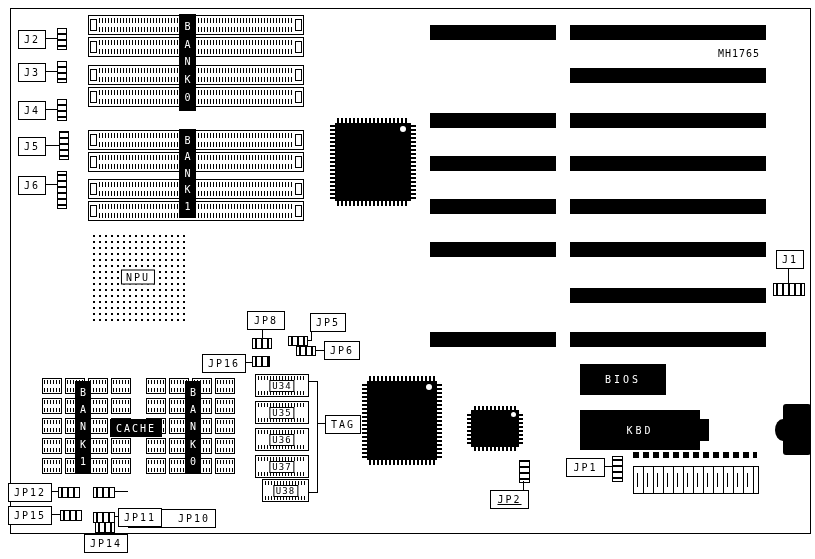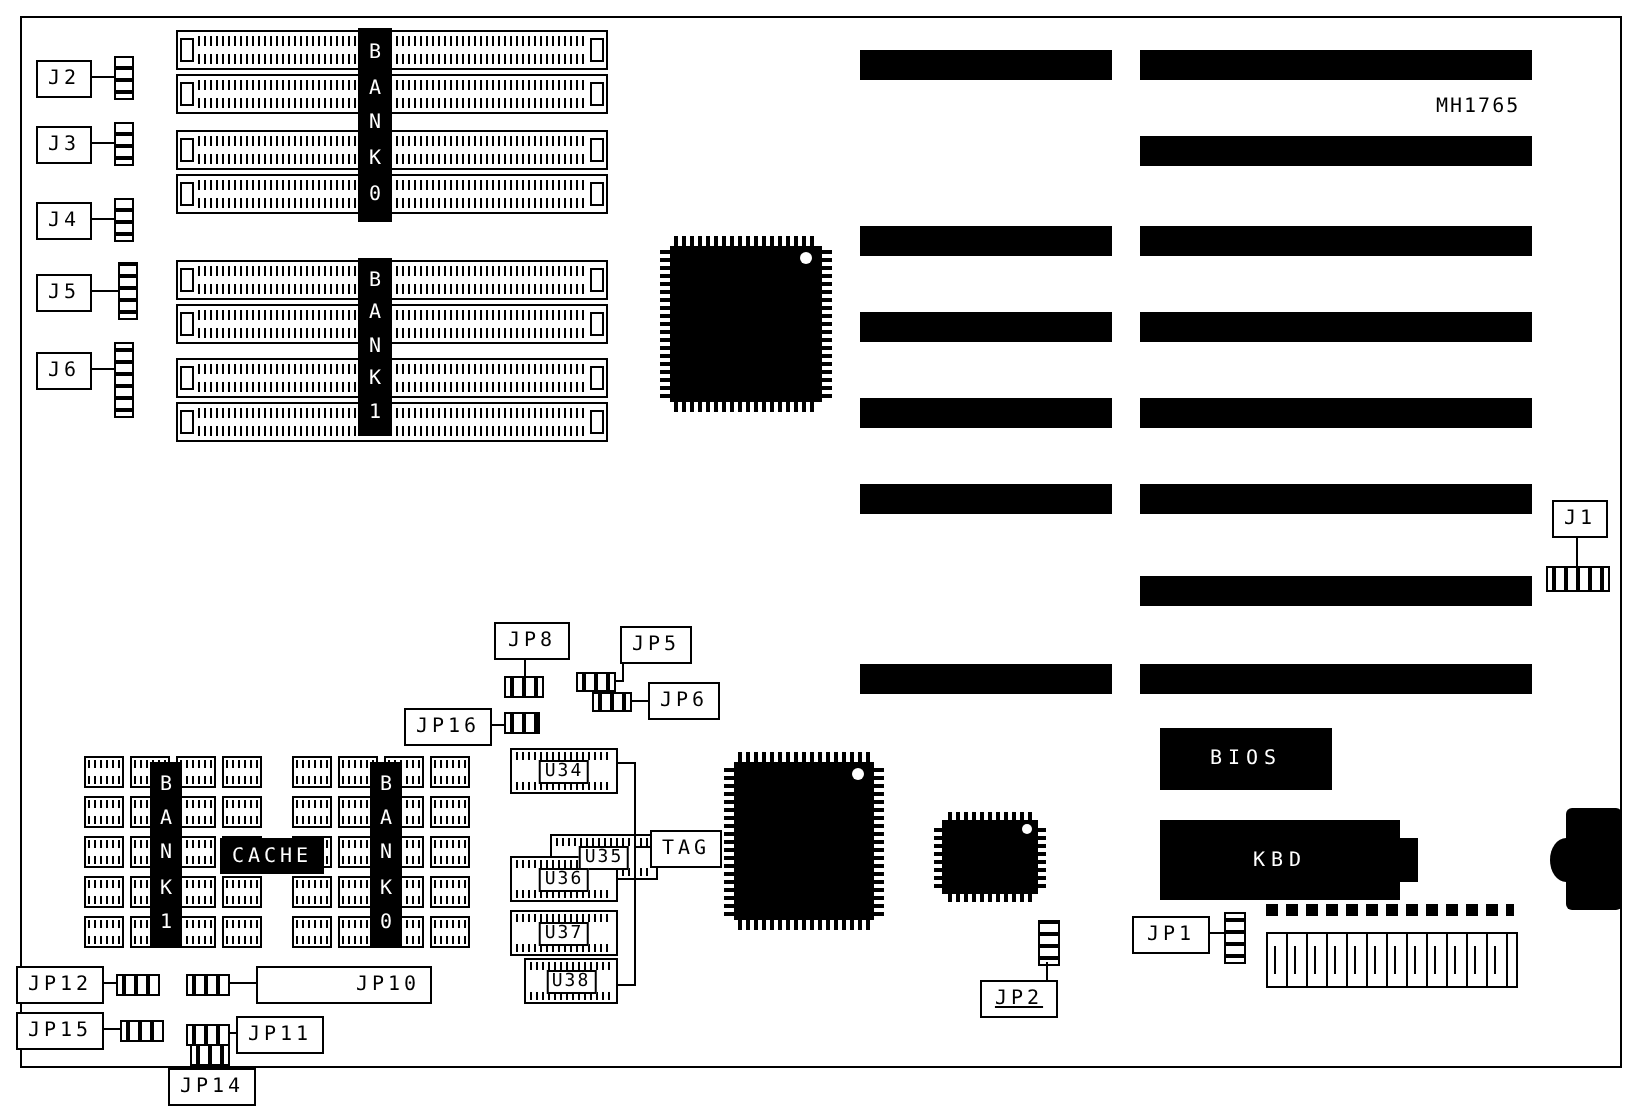--- a/index.html
+++ b/index.html
@@ -178,20 +178,23 @@
 
   <div class="qfp" style="left:330px; top:118px; width:86px; height:88px;">
     <div class="pt"></div>
       <div class="pb"></div>
       <div class="pl"></div>
       <div class="pr"></div>
     <div class="body"></div>
     <div class="dot"></div>
   </div>
 
+  <div class="pga" style="left:90px; top:232px; width:96px; height:90px;">
+    <div class="chip-label">NPU</div>
+  </div>
 
   <div class="jlabel" style="left:247px; top:311px; width:36px; height:17px;">JP8</div>
   <div class="vline" style="left:262px; top:328px; height:10px;"></div>
   <div class="jblock" style="left:252px; top:338px; width:18px; height:9px;"></div>
 
   <div class="jlabel" style="left:310px; top:313px; width:34px; height:17px;">JP5</div>
   <div class="vline" style="left:311px; top:330px; height:11px;"></div>
   <div class="hline" style="left:306px; top:340px; width:6px;"></div>
   <div class="jblock" style="left:288px; top:336px; width:18px; height:8px;"></div>
 
@@ -259,21 +262,21 @@
       <span>A</span>
       <span>N</span>
       <span>K</span>
       <span>0</span>
     </div>
   <div class="blackbox" style="left:110px; top:419px; width:52px; height:18px; letter-spacing:2px;">CACHE</div>
 
   <div class="uchip" style="left:255px; top:374px; width:52px; height:21px;">
     <div class="ulabel">U34</div>
   </div>
-  <div class="uchip" style="left:255px; top:417px; width:52px; height:21px;margin-left:20px;">
+  <div class="uchip" style="left:255px; top:401px; width:52px; height:21px;">
     <div class="ulabel">U35</div>
   </div>
   <div class="uchip" style="left:255px; top:428px; width:52px; height:21px;">
     <div class="ulabel">U36</div>
   </div>
   <div class="uchip" style="left:255px; top:455px; width:52px; height:21px;">
     <div class="ulabel">U37</div>
   </div>
   <div class="uchip" style="left:262px; top:479px; width:45px; height:21px;">
     <div class="ulabel">U38</div>
@@ -341,21 +344,21 @@
   <div class="vjblock" style="left:59px; top:131px; width:8px; height:27px;"></div>
 
   <div class="jlabel" style="left:18px; top:176px; width:26px; height:17px;">J6</div>
   <div class="hline" style="left:44px; top:184px; width:13px;"></div>
   <div class="vjblock" style="left:57px; top:171px; width:8px; height:36px;"></div>
 
   <div class="jlabel" style="left:8px; top:483px; width:42px; height:17px;">JP12</div>
   <div class="hline" style="left:50px; top:491px; width:8px;"></div>
   <div class="jblock" style="left:58px; top:487px; width:20px; height:9px;"></div>
 
-  <div class="jlabel" style="left:128px; top:483px; width:42px; height:17px;padding-left:44px;">JP10</div>
+  <div class="jlabel" style="left:128px; top:509px; width:42px; height:17px;padding-left:44px;">JP10</div>
   <div class="hline" style="left:113px; top:491px; width:15px;"></div>
   <div class="jblock" style="left:93px; top:487px; width:20px; height:9px;"></div>
 
   <div class="jlabel" style="left:8px; top:506px; width:42px; height:17px;">JP15</div>
   <div class="hline" style="left:50px; top:514px; width:10px;"></div>
   <div class="jblock" style="left:60px; top:510px; width:20px; height:9px;"></div>
 
   <div class="jlabel" style="left:118px; top:508px; width:42px; height:17px;">JP11</div>
   <div class="hline" style="left:113px; top:516px; width:5px;"></div>
   <div class="jblock" style="left:93px; top:512px; width:20px; height:9px;"></div>

